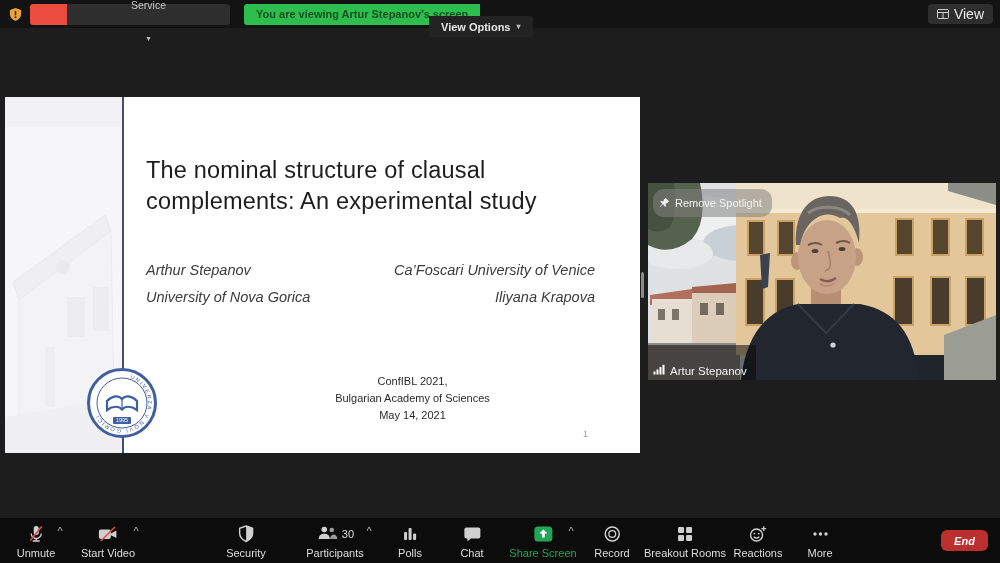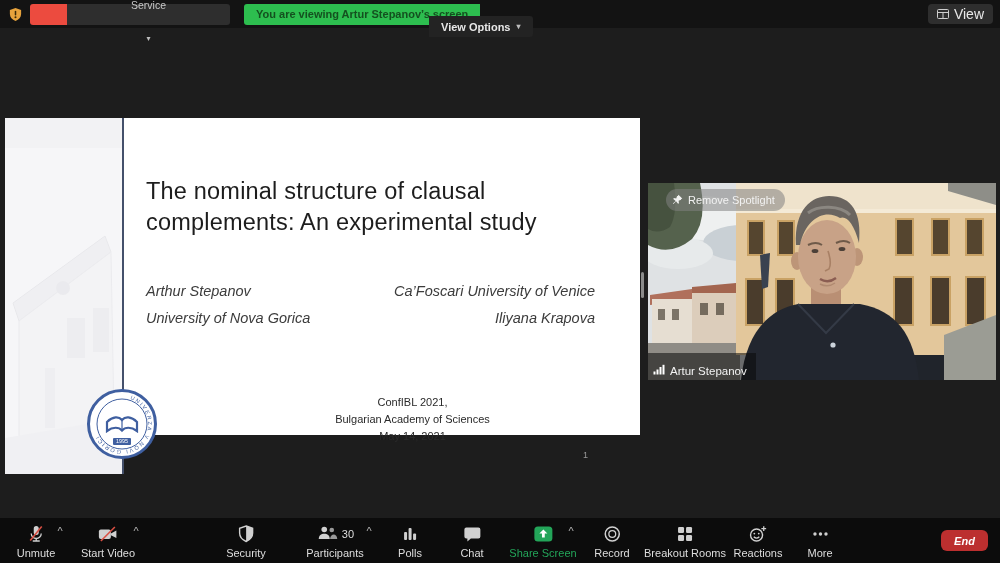--- a/index.html
+++ b/index.html
@@ -19,43 +19,43 @@
                 background:#2dbe4f;color:#14501f;font-size:11px;font-weight:bold;border-radius:3px 0 0 3px;}
   .view-options{position:absolute;left:429px;top:16px;height:21px;padding:0 12px;background:#232323;
                 border:none;border-radius:0 3px 3px 0;color:#e8e8e8;font-size:11px;font-weight:bold;
                 font-family:inherit;display:flex;align-items:center;gap:6px;cursor:pointer;}
   .view-pill{position:absolute;right:7px;top:4px;height:20px;padding:0 9px;background:#2e2e2e;
              border:none;border-radius:4px;color:#e8e8e8;font-size:14px;font-family:inherit;
              display:flex;align-items:center;gap:5px;cursor:pointer;}
   .caret{font-size:8px;color:#bdbdbd;line-height:1;}
 
   
-  .slide{position:absolute;left:5px;top:118px;width:635px;height:317px;background:#ffffff;}
+  .slide{position:absolute;left:5px;top:97px;width:635px;height:356px;background:#ffffff;}
   .slide-left{position:absolute;left:0;top:0;width:117px;height:356px;background:#f6f6f8;overflow:hidden;}
   .slide-divider{position:absolute;left:117px;top:0;width:2px;height:356px;background:#44506b;}
   .slide-title{position:absolute;left:141px;top:58px;width:470px;font-size:23.5px;line-height:31px;
                color:#1d1d1d;letter-spacing:.2px;}
   .author{position:absolute;top:160px;font-style:italic;color:#3c3c3c;font-size:14.5px;line-height:27px;}
   .author-left{left:141px;text-align:left;}
   .author-right{right:45px;text-align:right;}
   .conf{position:absolute;left:295px;top:276px;width:225px;text-align:center;color:#2a2a2a;
         font-size:11px;line-height:17px;}
   .pagenum{position:absolute;left:578px;top:332px;font-size:9px;color:#9a9a9a;}
   .logo{position:absolute;left:81px;top:270px;width:72px;height:72px;}
 
   
   .scroll-handle{position:absolute;left:641px;top:272px;width:3px;height:26px;background:#8a8a8a;border-radius:2px;cursor:pointer;}
 
   
   .video{position:absolute;left:648px;top:183px;width:348px;height:197px;background:#20242b;overflow:hidden;cursor:pointer;}
   .video svg.scene{position:absolute;left:0;top:0;}
-  .remove-spotlight{position:absolute;left:18px;top:6px;height:22px;padding:0 10px 0 6px;
+  .remove-spotlight{position:absolute;left:5px;top:6px;height:28px;padding:0 10px 0 6px;
                     background:rgba(130,130,130,.55);border:none;border-radius:11px;color:#f2f2f2;
                     font-size:11px;font-family:inherit;display:flex;align-items:center;gap:5px;cursor:pointer;justify-content:center;}
-  .nametag{position:absolute;left:0;bottom:0;height:19px;padding:8px 9px 0 5px;background:rgba(10,10,10,.55);
+  .nametag{position:absolute;left:0;bottom:0;height:19px;padding:16px 9px 0 5px;background:rgba(10,10,10,.55);
            color:#f2f2f2;font-size:11.5px;display:flex;align-items:center;gap:5px;}
 
   
   .toolbar{position:absolute;left:0;top:518px;width:1000px;height:45px;background:#0c0c0c;}
   .tb{position:absolute;top:6px;transform:translateX(-50%);background:none;border:none;
       display:flex;flex-direction:column;align-items:center;gap:3px;cursor:pointer;padding:0;font-family:inherit;}
   .tb .icrow{display:flex;align-items:center;gap:4px;height:20px;}
   .tb .lb{font-size:11px;color:#dedede;white-space:nowrap;}
   .tb.green .lb{color:#23a559;}
   .tb .count{font-size:11px;color:#dedede;}

